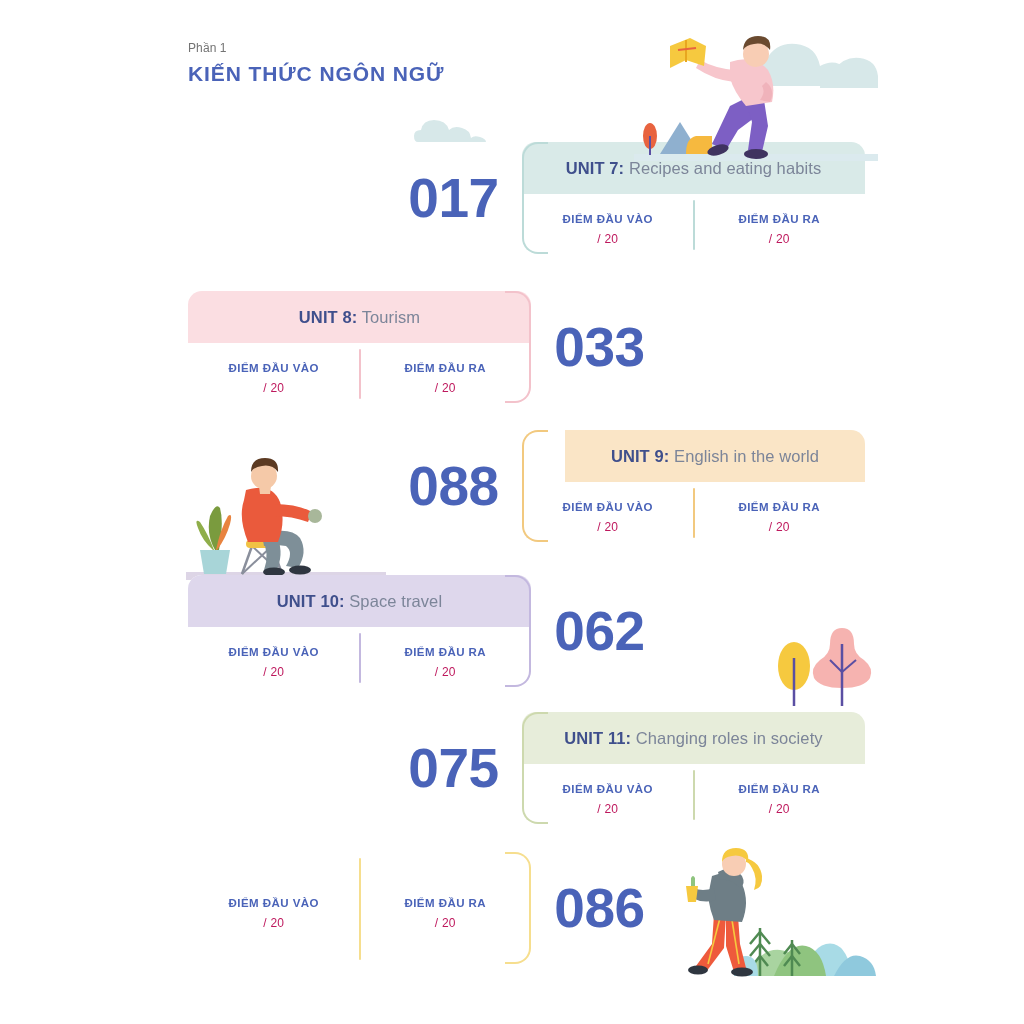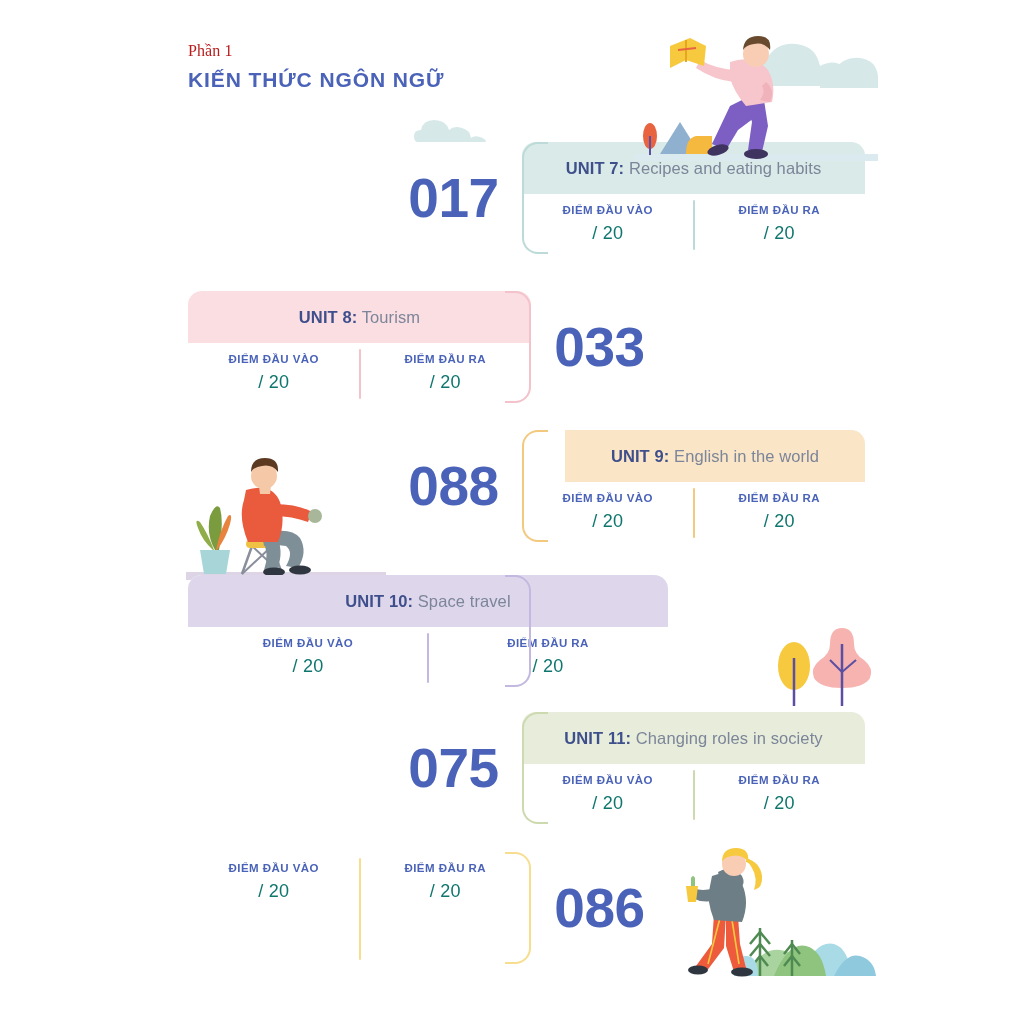--- a/index.html
+++ b/index.html
@@ -20,25 +20,24 @@
   }
 
   
   .header {
     position: absolute;
     left: 188px;
     top: 40px;
     z-index: 6;
   }
   .header-eyebrow {
-    font-size: 16px;
-    color: #b91c1c;
+    font-size: 12px;
+    color: #737373;
     letter-spacing: 0.1px;
     line-height: 1.35;
-    font-family: Liberation Serif, serif;
   }
   .header-title {
     margin-top: 5px;
     font-size: 21px;
     font-weight: bold;
     color: #4a63b8;
     letter-spacing: 0.9px;
     line-height: 1.2;
   }
 
@@ -105,34 +104,34 @@
     flex: 1 1 auto;
     display: flex;
     background: #ffffff;
     position: relative;
   }
   .score {
     flex: 1 1 50%;
     display: flex;
     flex-direction: column;
     align-items: center;
-    justify-content: flex-start;
+    justify-content: center;
     padding-top: 10px;
   }
   .score-label {
     font-size: 11.5px;
     font-weight: bold;
     color: #4a63b8;
     letter-spacing: 0.45px;
     white-space: nowrap;
   }
   .score-value {
     margin-top: 7px;
-    font-size: 18px;
-    color: #0f766e;
+    font-size: 12px;
+    color: #be185d;
     letter-spacing: 0.2px;
   }
   .score-divider {
     position: absolute;
     top: 6px;
     bottom: 4px;
     width: 2px;
     left: 50%;
     transform: translateX(-1px);
     border-radius: 2px;
@@ -365,20 +364,21 @@
           </div>
           <div class="score">
             <div class="score-label">ĐIỂM ĐẦU RA</div>
             <div class="score-value">/ 20</div>
           </div>
         </div>
       </div>
     </div>
 
     <div class="row left" style="top:575px;">
+      <div class="pagenum">062</div>
       <div class="rail" style="border-color:#c3b8df;"></div>
       <div class="card">
         <div class="card-head" style="background:#ded7ec;">
           <div class="card-title">
             <b>UNIT 10:</b>
             <span>Space travel</span>
           </div>
         </div>
         <div class="card-body">
           <div class="score-divider" style="background:#c3b8df;"></div>

